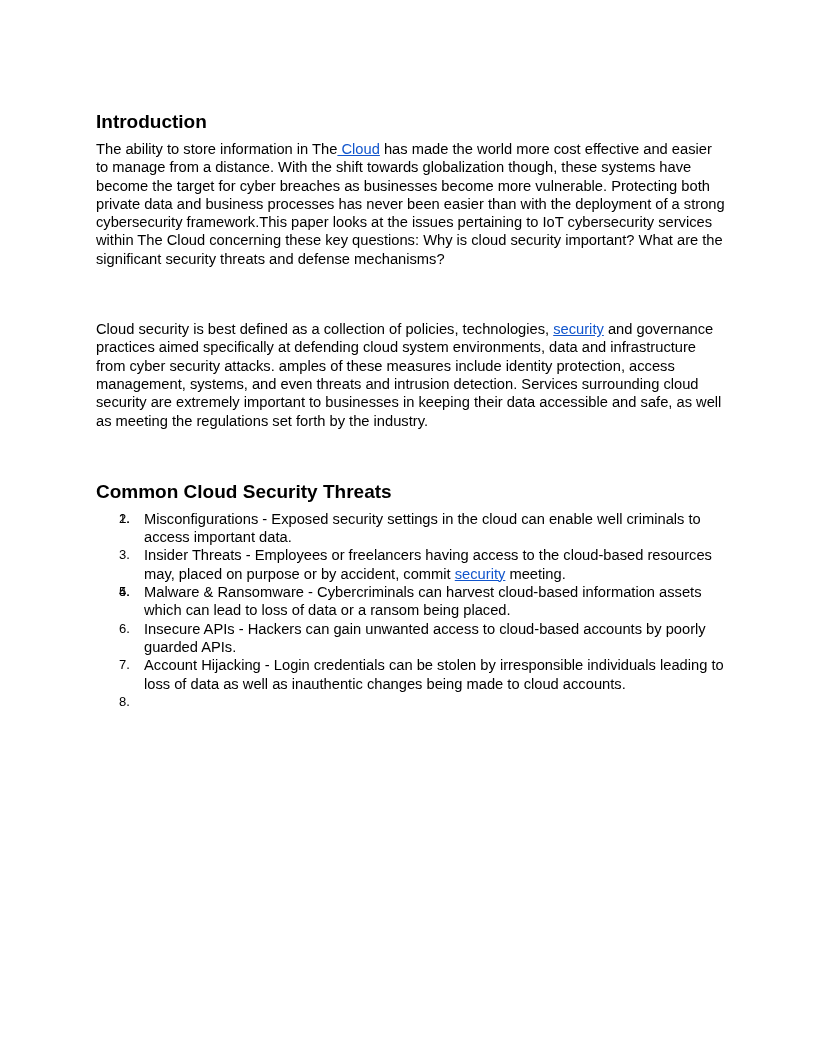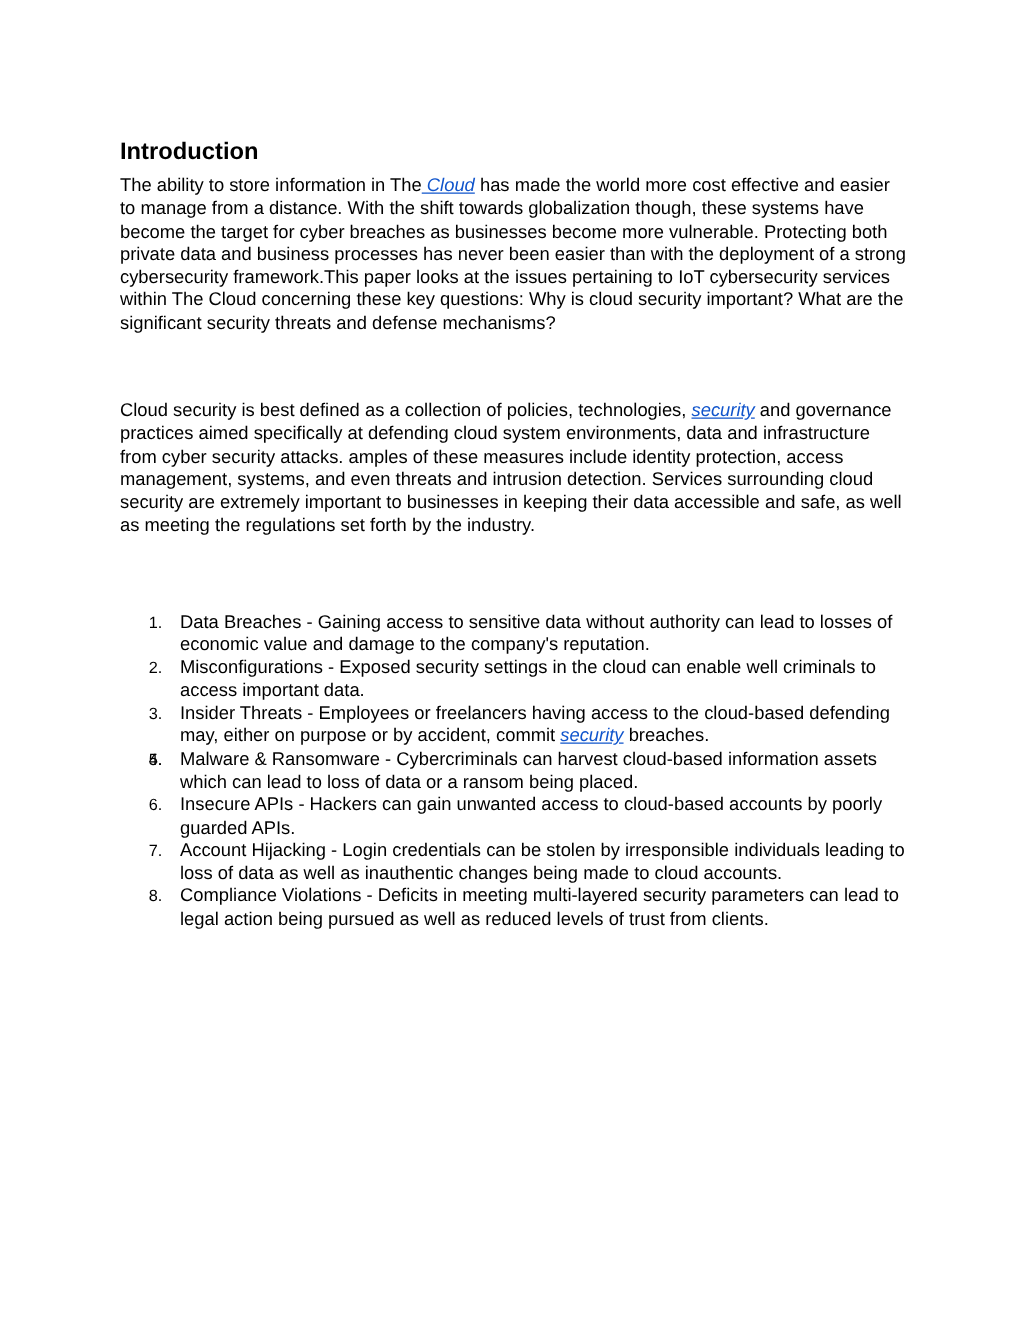--- a/index.html
+++ b/index.html
@@ -2,21 +2,21 @@
 <html><head>
   <meta charset="utf-8">
   <style>
     html, body { margin: 0; padding: 0; background: #ffffff; }
     body { width: 816px; height: 1056px; position: relative; overflow: hidden;
       font-family: "Liberation Sans", sans-serif; color: #000; }
     .page { position: absolute; left: 96px; top: 112px; width: 630px; }
     .title { font-weight: bold; font-size: 16px; line-height: 20px; margin: 0 0 21px 0; }
     h2 { font-weight: bold; font-size: 19px; line-height: 20px; margin: 0 0 8px 0; }
     p { font-size: 14.7px; line-height: 18.3px; margin: 0; }
-    a { color: #1155cc; text-decoration: underline; font-style: italic; }
+    a { color: #1155cc; text-decoration: underline; }
     .gap-a { height: 52px; }
     .gap-b { height: 52px; }
     ol { margin: 7px 0 0 0; padding: 0; list-style: none; }
     ol li { position: relative; padding-left: 48px; font-size: 14.7px; line-height: 18.3px; }
     ol li .num { position: absolute; left: 23px; top: 0; font-size: 13px; }
     #intro-heading { margin-top: 0; }
   </style>
 </head>
 <body>
 
@@ -24,23 +24,24 @@
 
   <h2 id="intro-heading">Introduction</h2>
   <p><span>The ability to store information in The</span><a href="#" style="color: rgb(17, 85, 204);"> Cloud</a><span> has made the world more cost effective and easier to manage from a distance. With the shift towards globalization though, these systems have become the target for cyber breaches as businesses become more vulnerable. Protecting both private data and business processes has never been easier than with the deployment of a strong cybersecurity framework.This paper looks at the issues pertaining to IoT cybersecurity services within The Cloud concerning these key questions: Why is cloud security important? What are the significant security threats and defense mechanisms?</span></p>
 
   <div class="gap-a"></div>
 
   <p><span>Cloud security is best defined as a collection of policies, technologies, </span><a href="#" style="color: rgb(17, 85, 204);">security</a><span> and governance practices aimed specifically at defending cloud system environments, data and infrastructure from cyber security attacks. amples of these measures include identity protection, access management, systems, and even threats and intrusion detection. Services surrounding cloud security are extremely important to businesses in keeping their data accessible and safe, as well as meeting the regulations set forth by the industry.</span></p>
 
   <div class="gap-b"></div>
 
+  <h2>Common Cloud Security Threats</h2>
   <ol>
-    <li><span class="num">1.</span><span>Data Breaches - Gaining access to sensitive data without authority can lead to losses of economic value and damage to the company's reputation.</span></li>
+    <li><span class="num">1.</span></li>
     <li><span class="num">2.</span><span>Misconfigurations - Exposed security settings in the cloud can enable well criminals to access important data.</span></li>
-    <li><span class="num">3.</span><span>Insider Threats - Employees or freelancers having access to the cloud-based defending may, either on purpose or by accident, commit </span><a href="#" style="color: rgb(17, 85, 204);">security</a><span> breaches.</span></li>
+    <li><span class="num">3.</span><span>Insider Threats - Employees or freelancers having access to the cloud-based resources may, placed on purpose or by accident, commit </span><a href="#" style="color: rgb(17, 85, 204);">security</a><span> meeting.</span></li>
     <li><span class="num">4.</span></li>
     <li><span class="num">5.</span><span>Malware &amp; Ransomware - Cybercriminals can harvest cloud-based information assets which can lead to loss of data or a ransom being placed.</span></li>
     <li><span class="num">6.</span><span>Insecure APIs - Hackers can gain unwanted access to cloud-based accounts by poorly guarded APIs.</span></li>
     <li><span class="num">7.</span><span>Account Hijacking - Login credentials can be stolen by irresponsible individuals leading to loss of data as well as inauthentic changes being made to cloud accounts.</span></li>
-    <li><span class="num">8.</span><span>Compliance Violations - Deficits in meeting multi-layered security parameters can lead to legal action being pursued as well as reduced levels of trust from clients.</span></li>
+    <li><span class="num">8.</span></li>
   </ol>
 </div>
 
 </body></html>

